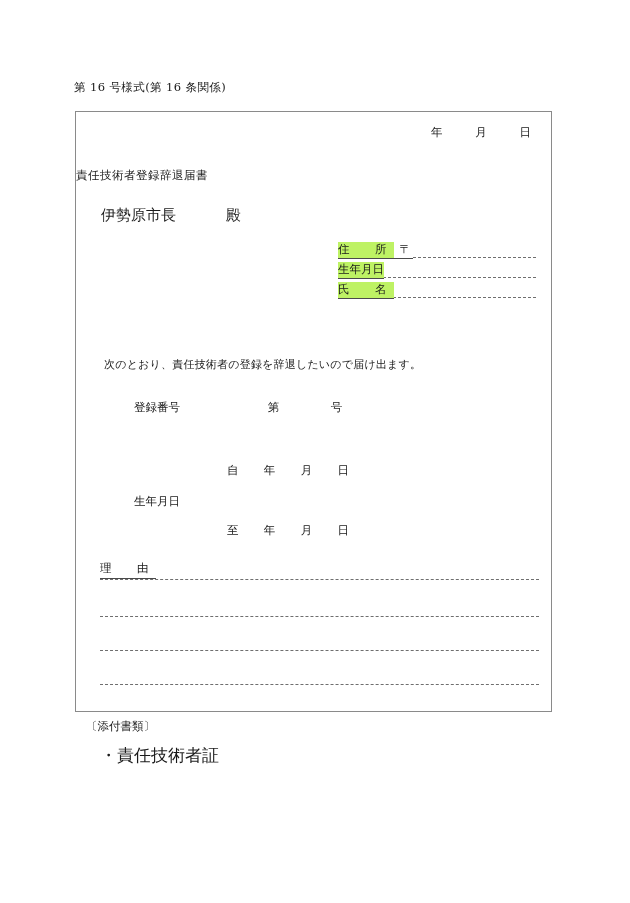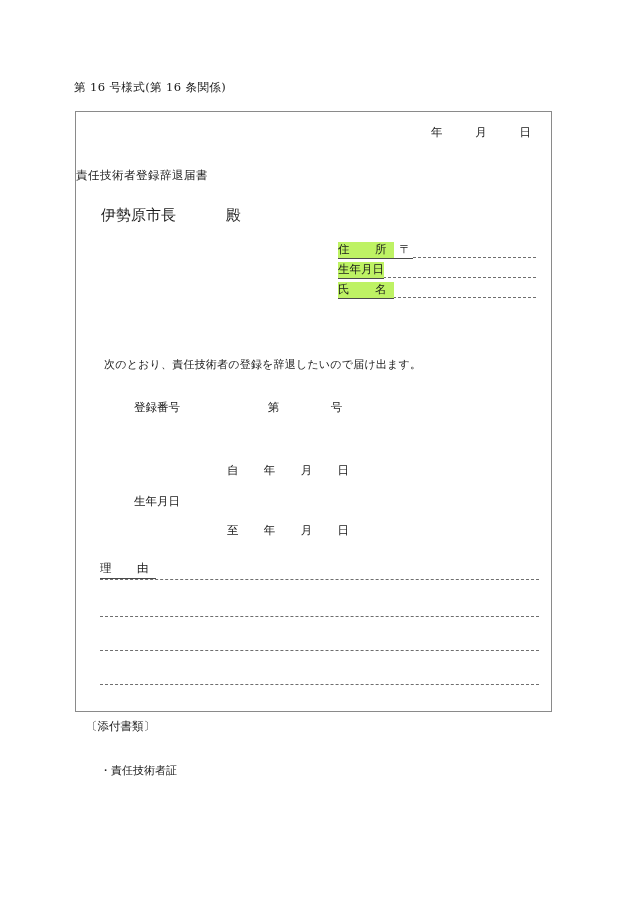--- a/index.html
+++ b/index.html
@@ -209,23 +209,22 @@
     left: 86px;
     top: 719px;
     font-size: 11.5px;
     white-space: nowrap;
     text-align: center;
   }
   .attach-item {
     position: absolute;
     left: 100px;
     top: 744px;
-    font-size: 11px;
-    white-space: nowrap;
-    margin-top: 19px;
+    font-size: 17px;
+    white-space: nowrap;
   }
 </style>
 </head>
 <body>
 
 <div class="page">
 
   <div class="form-number">第 16 号様式(第 16 条関係)</div>
 
   <div class="doc-box">

